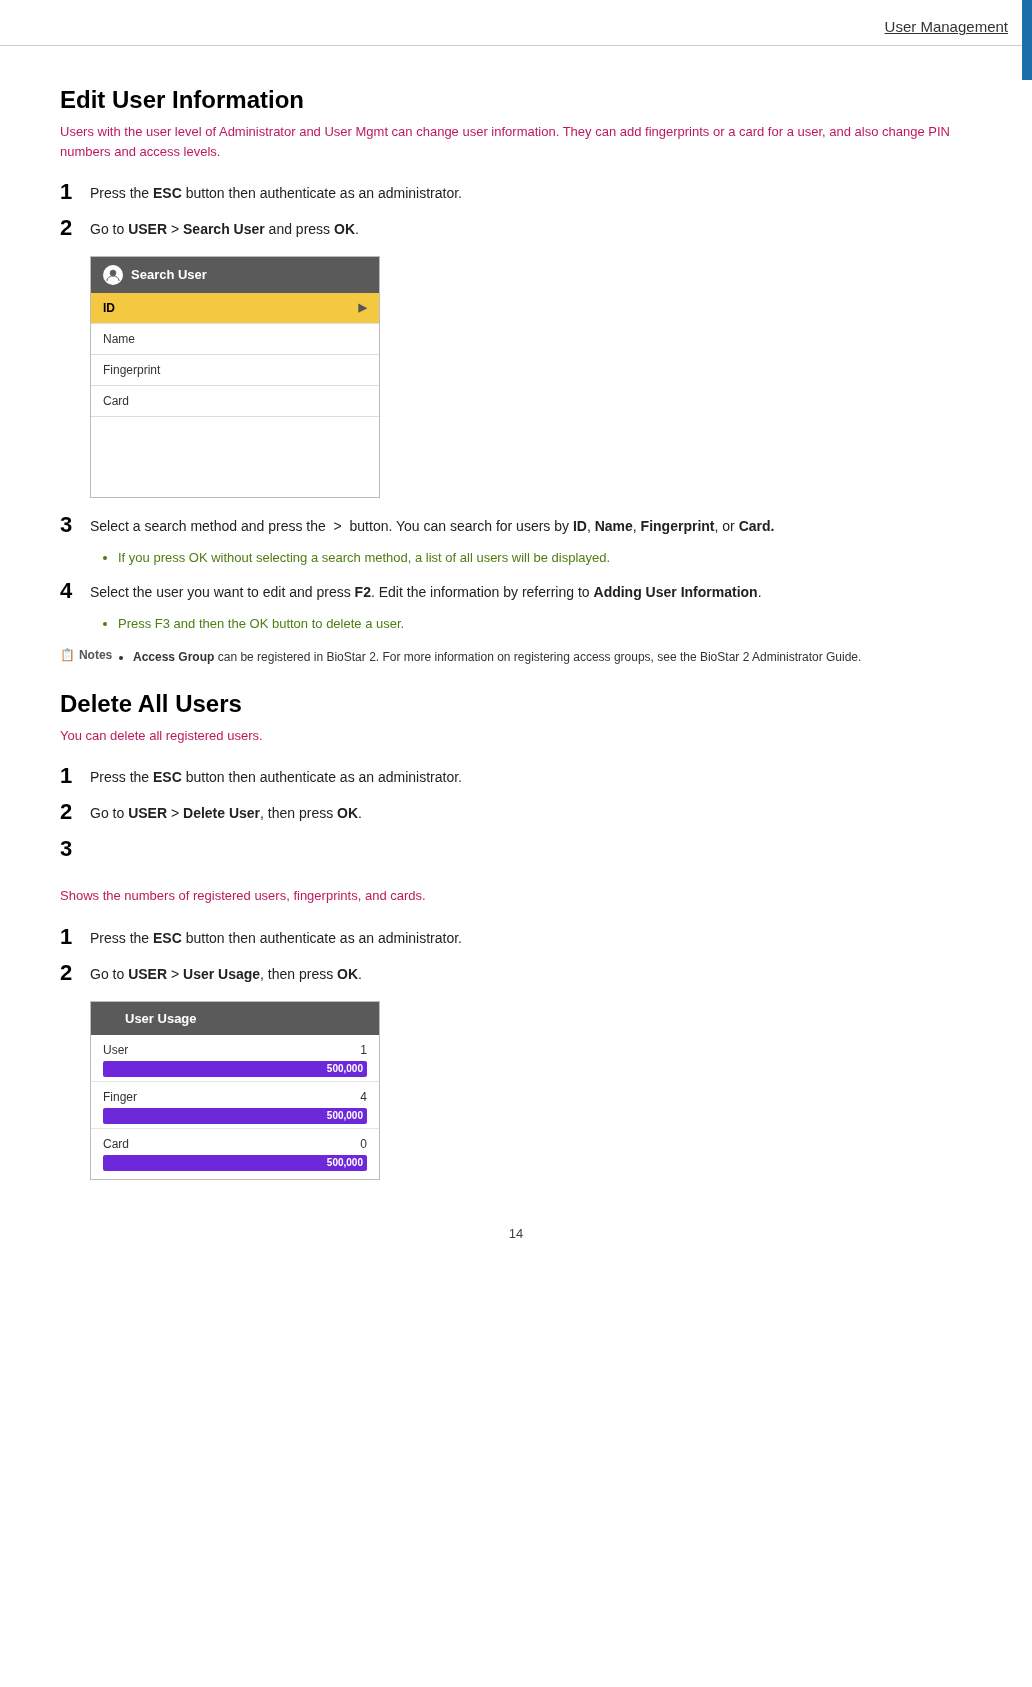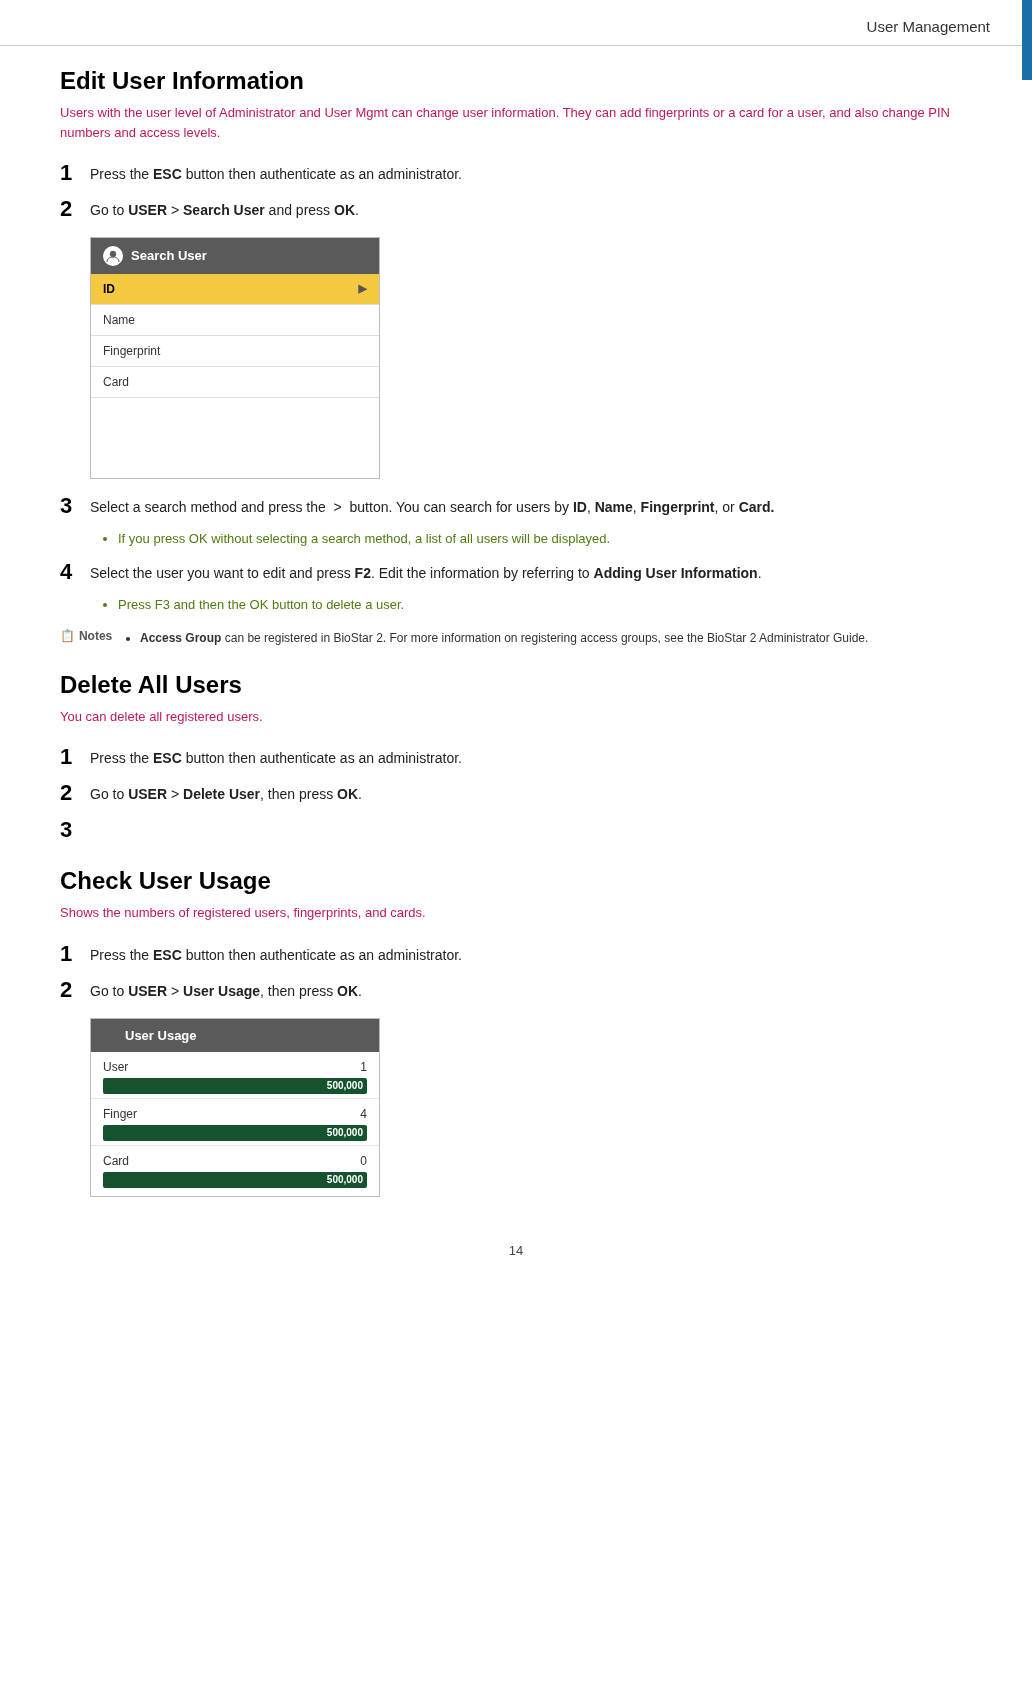--- a/index.html
+++ b/index.html
@@ -17,25 +17,26 @@
       position: absolute;
       top: 0;
       right: 0;
       width: 10px;
       height: 80px;
       background: #1a6fa8;
     }
 
     .page-header {
       text-align: right;
-      padding: 18px 42px 10px 60px;
+      padding: 18px 24px 10px 60px;
       font-size: 15px;
       color: #333;
       border-bottom: 1px solid #ccc;
-      margin-bottom: 21px;
+      margin-bottom: 40px;
+      text-decoration: underline;
     }
 
     .content {
       padding: 0 60px 40px 60px;
     }
 
     
     .section-title {
       font-size: 24px;
       font-weight: bold;
@@ -166,21 +167,21 @@
       min-width: 55px;
     }
 
     .notes-content {
       font-size: 12px;
       color: #333;
     }
 
     .notes-content li {
       list-style: disc;
-      margin-left: 19px;
+      margin-left: 12px;
       line-height: 1.5;
     }
 
     
     .section-divider {
       margin: 24px 0 18px 0;
     }
 
     
     .usage-mockup {
@@ -209,21 +210,21 @@
     .usage-row-header {
       display: flex;
       justify-content: space-between;
       font-size: 12px;
       color: #333;
       margin-bottom: 4px;
     }
 
     .usage-bar-bg {
       height: 16px;
-      background: #14532d;
+      background: #6d28d9;
       border-radius: 2px;
       display: flex;
       align-items: center;
       justify-content: flex-end;
       padding-right: 4px;
     }
 
     .usage-bar-text {
       font-size: 10px;
       color: #fff;
@@ -347,21 +348,20 @@
         Go to <b>USER</b> &gt; <b>Delete User</b>, then press <b>OK</b>.
       </div>
     </div>
 
     <div class="step">
       <div class="step-number">3</div>
     </div>
   </div>
 
   <div class="section-divider">
-    <div class="section-title">Check User Usage</div>
     <div class="section-desc">Shows the numbers of registered users, fingerprints, and cards.</div>
 
     <div class="step">
       <div class="step-number">1</div>
       <div class="step-text">
         Press the <b>ESC</b> button then authenticate as an administrator.
       </div>
     </div>
 
     <div class="step">

